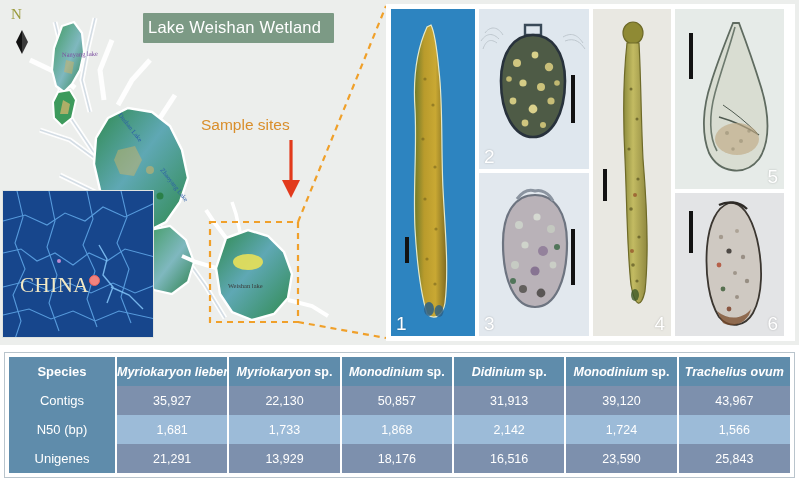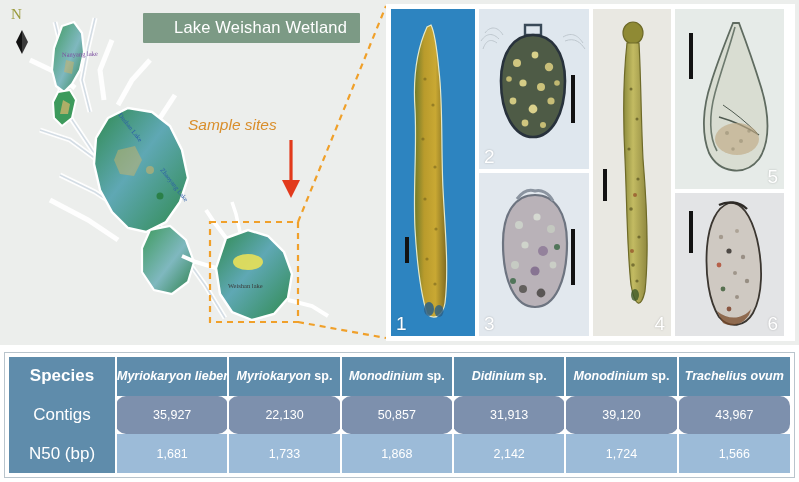--- a/index.html
+++ b/index.html
@@ -30,31 +30,31 @@
   
   #north-arrow { position: absolute; left: 8px; top: 8px; width: 34px; height: 48px; }
   #north-label {
     position: absolute; left: 11px; top: 6px;
     font-size: 15px; color: #9a9b3c; font-family: "Liberation Serif", serif;
   }
 
   
   #title-banner {
     position: absolute; left: 143px; top: 13px;
-    background: #7c9a85; padding: 5px 13px 6px 31px;
+    background: #7c9a85; padding: 5px 13px 6px 5px;
     border-radius: 1px;
   }
   #title-banner span {
     font-size: 16.5px; color: #ffffff; letter-spacing: .2px; white-space: nowrap;
   }
 
   
   #sample-label {
-    position: absolute; left: 188px; top: 116px;
-    font-size: 15.5px; color: #d98e2b; white-space: nowrap; font-style: italic;
+    position: absolute; left: 201px; top: 116px;
+    font-size: 15.5px; color: #d98e2b; white-space: nowrap;
   }
   #sample-arrow { position: absolute; left: 278px; top: 140px; width: 26px; height: 62px; }
 
   
   #china-inset {
     position: absolute; left: 2px; top: 190px; width: 152px; height: 148px;
     background: #17468c; overflow: hidden; border: 1px solid #dfe3e0;
   }
   #china-inset svg { position: absolute; left: 0; top: 0; }
   #china-text {
@@ -92,25 +92,25 @@
     background: #ffffff; border: 1px solid #b9c4cc; padding: 4px;
   }
   table { border-collapse: collapse; width: 100%; height: 100%; table-layout: fixed; }
   th, td {
     text-align: center; color: #ffffff; font-size: 12.5px;
     border-left: 2px solid #ffffff; border-right: 2px solid #ffffff;
     padding: 0; height: 20px; white-space: nowrap; overflow: hidden;
   }
   th:first-child, td:first-child { border-left: none; }
   th:last-child, td:last-child { border-right: none; }
-  .rowlab { background: #5f8cab; font-size: 17px; }
+  .rowlab { background: #5f8cab; font-size: 13px; }
   .hdr { background: #5f8cab; }
   .hdr .gen { font-style: italic; }
   .hdr .sp { font-style: normal; }
-  tr.dark td.val { background: #7d90ad; border-radius: 10px; }
+  tr.dark td.val { background: #7d90ad; }
   tr.light td.val { background: #9cbbd8; margin-left: 20px; }
   tr.hdrrow th.val { background: #5f8cab; }
   col.c0 { width: 107px; }
 </style>
 </head>
 <body>
 
 <div id="figure">
 
   <div id="top-panel">
@@ -190,20 +190,42 @@
       <div id="title-banner">
         <span>Lake Weishan Wetland</span>
       </div>
 
       <div id="sample-label">Sample sites</div>
       <svg id="sample-arrow" viewBox="0 0 26 62">
         <line x1="13" y1="0" x2="13" y2="44" stroke="#e23a1c" stroke-width="3.2"></line>
         <path d="M13 58 L4 40 L22 40 Z" fill="#e23a1c"></path>
       </svg>
 
+      <div id="china-inset">
+        <svg width="152" height="148" viewBox="0 0 152 148">
+          <rect width="152" height="148" fill="#17468c"></rect>
+          <g stroke="#5a9fe0" stroke-width="1.1" fill="none" opacity=".95">
+            <path d="M0 30 L22 24 L44 34 L62 22 L82 30 L100 16 L122 26 L152 12"></path>
+            <path d="M0 62 L18 58 L34 70 L52 62 L70 74 L86 62 L104 70 L122 58 L152 66"></path>
+            <path d="M14 0 L20 26 L12 52 L22 78 L10 104 L18 130 L12 148"></path>
+            <path d="M46 0 L52 30 L44 56 L54 84 L46 112 L56 140"></path>
+            <path d="M84 0 L90 28 L80 54 L92 80 L84 108 L94 136"></path>
+            <path d="M118 0 L124 26 L114 52 L126 78 L118 106 L128 132"></path>
+            <path d="M0 96 L24 90 L46 100 L66 92 L88 102 L110 92 L132 102 L152 94"></path>
+            <path d="M0 124 L26 118 L48 128 L70 120 L92 130 L116 120 L152 128"></path>
+          </g>
+          <g stroke="#7fc0f5" stroke-width="1.4" fill="none" opacity=".9">
+            <path d="M96 54 L104 68 L100 84 L110 96 L104 112"></path>
+            <path d="M108 96 L126 104 L140 118"></path>
+          </g>
+          <circle cx="56" cy="70" r="2" fill="#c08ad0"></circle>
+        </svg>
+        <div id="china-text">CHINA</div>
+        <div id="china-dot"></div>
+      </div>
 
       <svg id="connectors">
         <rect x="210" y="222" width="88" height="100" fill="none" stroke="#f0a02a" stroke-width="2.2" stroke-dasharray="6 5"></rect>
         <path d="M298 222 L386 6" fill="none" stroke="#f0a02a" stroke-width="2.2" stroke-dasharray="6 5"></path>
         <path d="M298 322 L386 338" fill="none" stroke="#f0a02a" stroke-width="2.2" stroke-dasharray="6 5"></path>
       </svg>
     </div>
 
     <div id="micro-block">
 
@@ -408,17 +430,26 @@
           </tr>
           <tr class="light">
             <td class="rowlab">N50 (bp)</td>
             <td class="val">1,681</td>
             <td class="val">1,733</td>
             <td class="val">1,868</td>
             <td class="val">2,142</td>
             <td class="val">1,724</td>
             <td class="val">1,566</td>
           </tr>
+          <tr class="dark">
+            <td class="rowlab">Unigenes</td>
+            <td class="val">21,291</td>
+            <td class="val">13,929</td>
+            <td class="val">18,176</td>
+            <td class="val">16,516</td>
+            <td class="val">23,590</td>
+            <td class="val">25,843</td>
+          </tr>
         </tbody>
     </table>
   </div>
 
 </div>
 
 </body></html>

